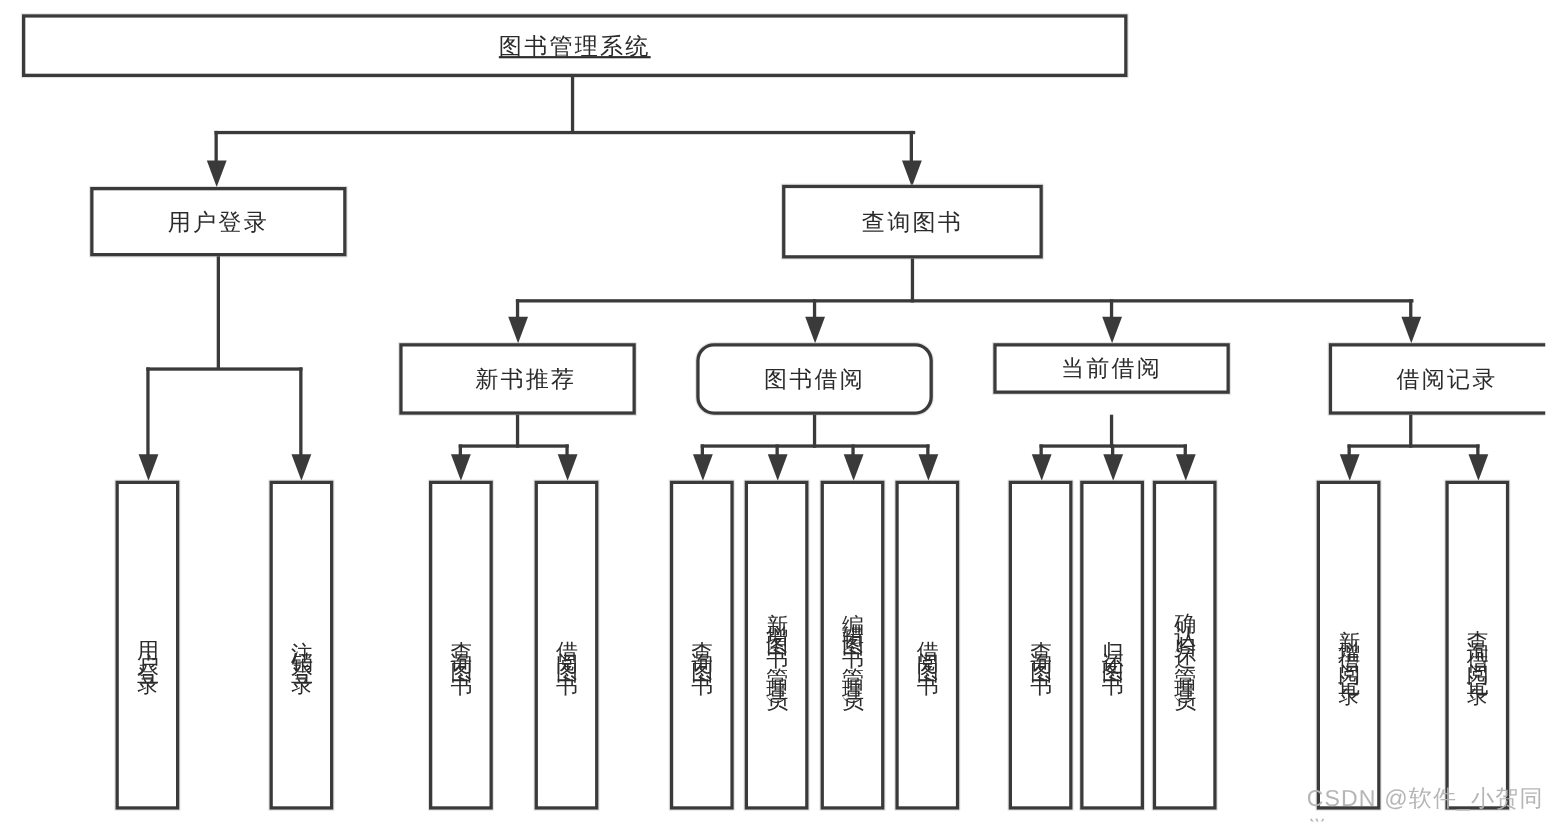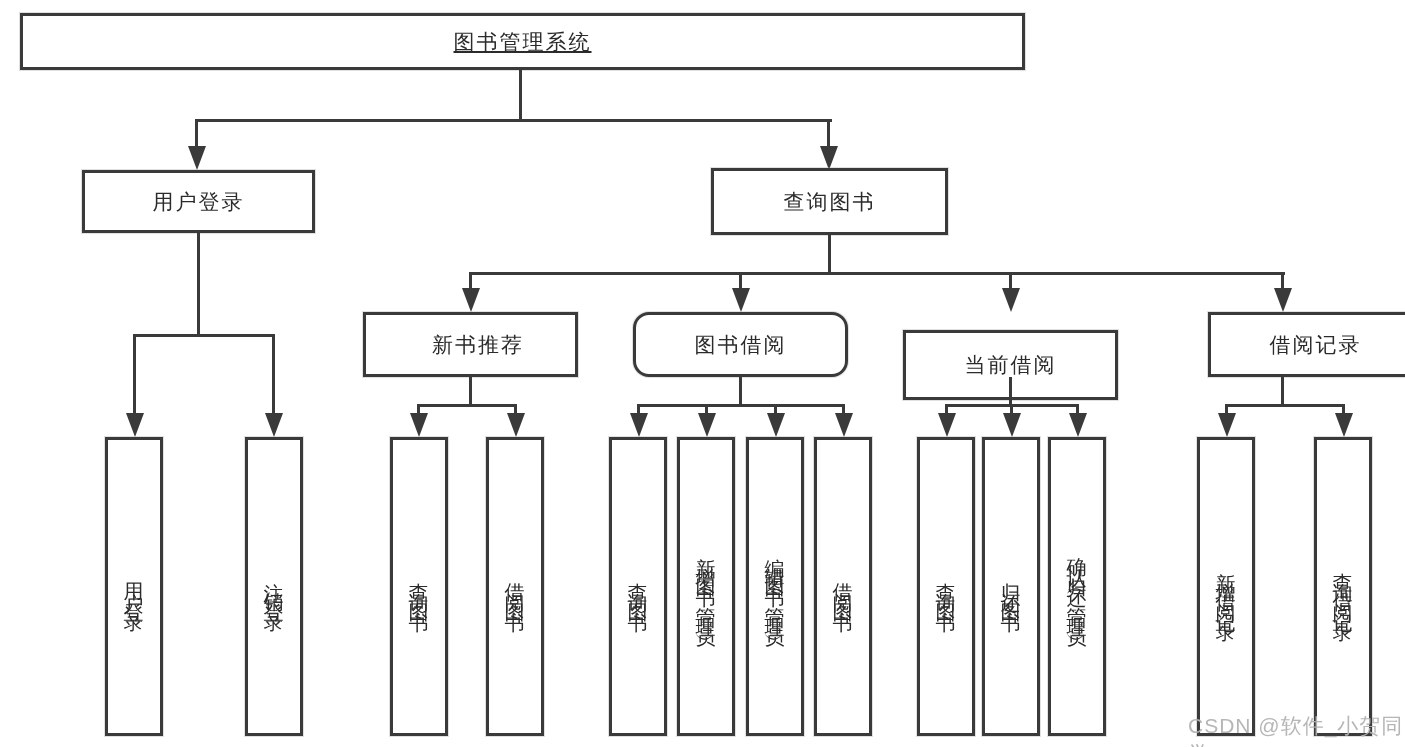--- a/index.html
+++ b/index.html
@@ -70,21 +70,21 @@
   <div class="arrow" style="left:1002px;top:288px;"></div>
   <div class="v-line" style="left:1281px;top:272px;height:20px;"></div>
   <div class="arrow" style="left:1274px;top:288px;"></div>
 
   <div class="box" style="left:363px;top:312px;width:215px;height:65px;padding-left:15px;">
     <span>新书推荐</span>
   </div>
   <div class="box" style="left:633px;top:312px;width:215px;height:65px;border-radius:16px;">
     <span>图书借阅</span>
   </div>
-  <div class="box" style="left:903px;top:330px;width:215px;height:70px;text-align:center;">
+  <div class="box" style="left:903px;top:312px;width:215px;height:46px;text-align:center;">
     <span>当前借阅</span>
   </div>
   <div class="box" style="left:1208px;top:312px;width:215px;height:65px;text-align:center;">
     <span>借阅记录</span>
   </div>
 
   <div class="v-line" style="left:469px;top:377px;height:30px;"></div>
   <div class="h-line" style="left:417px;top:404px;width:100px;"></div>
   <div class="v-line" style="left:417px;top:404px;height:14px;"></div>
   <div class="arrow" style="left:410px;top:413px;"></div>

